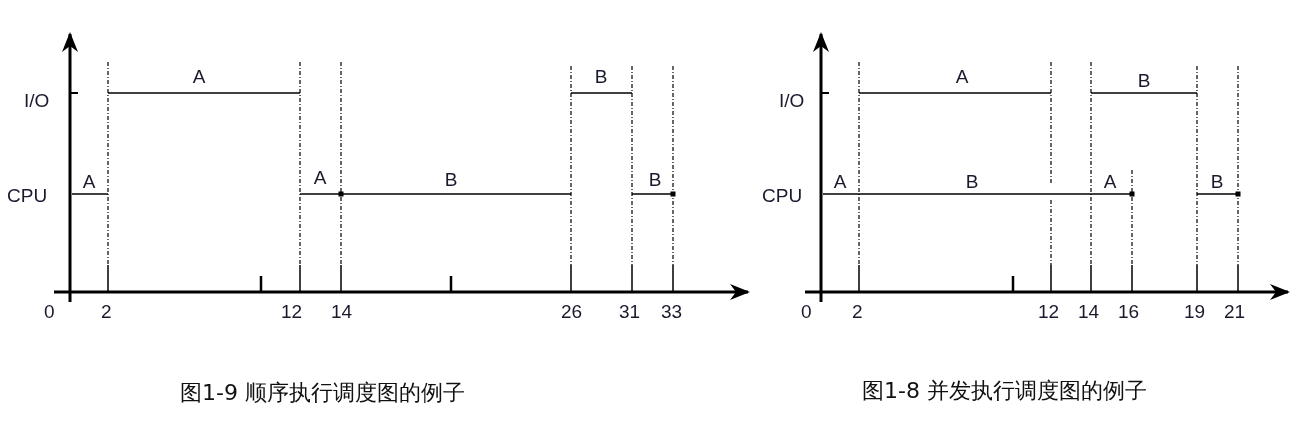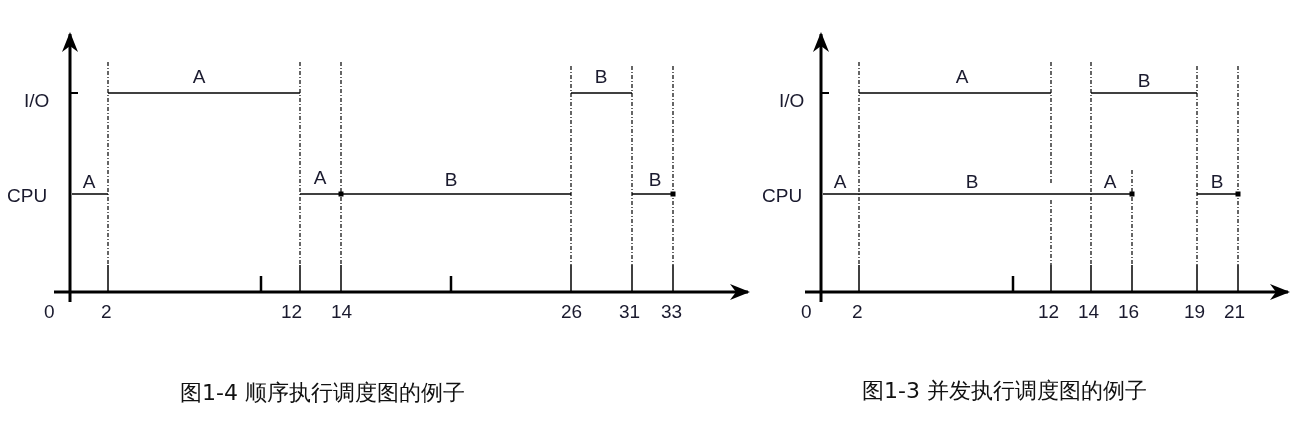--- a/index.html
+++ b/index.html
@@ -121,14 +121,14 @@
     <text class="tick" x="801" y="318">0</text>
     <text class="tick" x="852" y="318">2</text>
     <text class="tick" x="1038" y="318">12</text>
     <text class="tick" x="1078" y="318">14</text>
     <text class="tick" x="1118" y="318">16</text>
     <text class="tick" x="1184" y="318">19</text>
     <text class="tick" x="1224" y="318">21</text>
   </g>
 </svg>
 
-<div class="caption" style="left:180px; top:378px;">图1-4 顺序执行调度图的例子</div>
-<div class="caption" style="left:862px; top:376px;">图1-3 并发执行调度图的例子</div>
+<div class="caption" style="left:180px; top:378px;">图1-9 顺序执行调度图的例子</div>
+<div class="caption" style="left:862px; top:376px;">图1-8 并发执行调度图的例子</div>
 
 </body></html>

